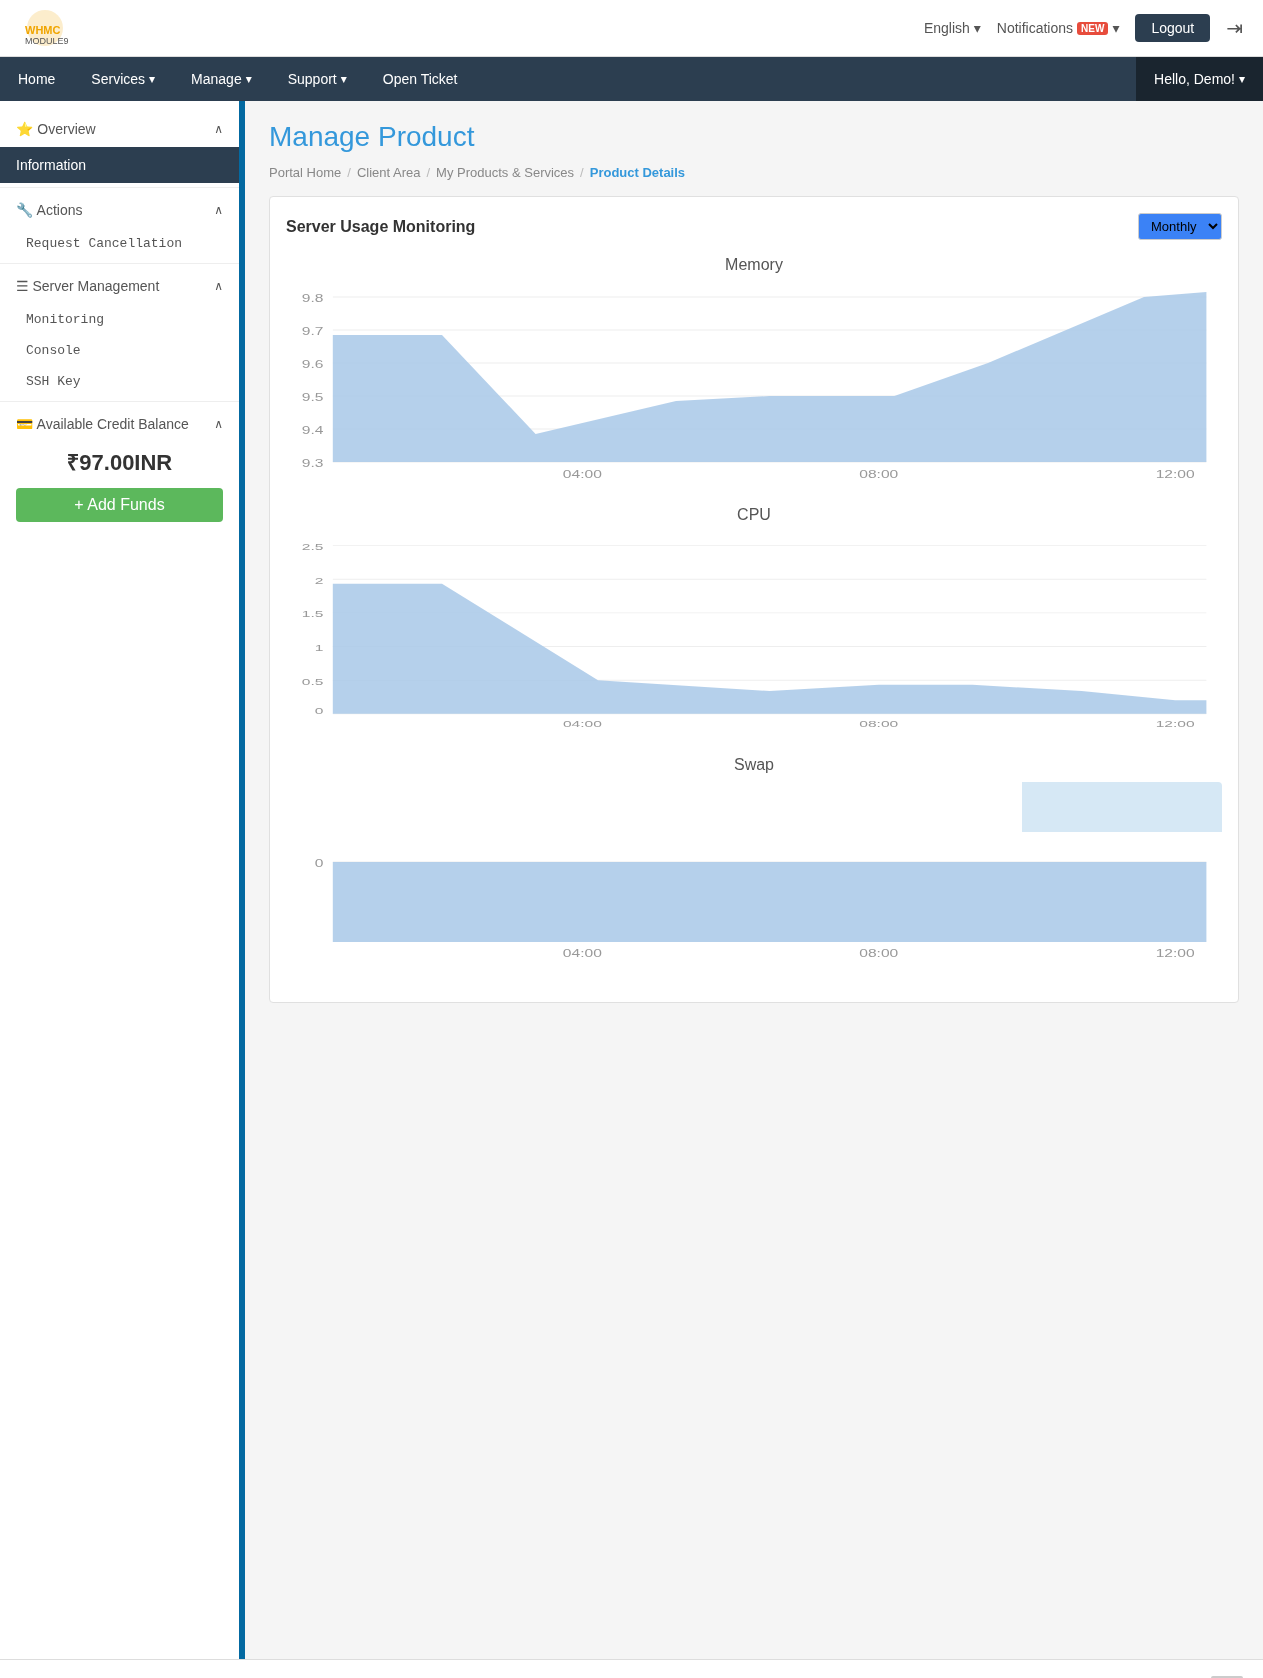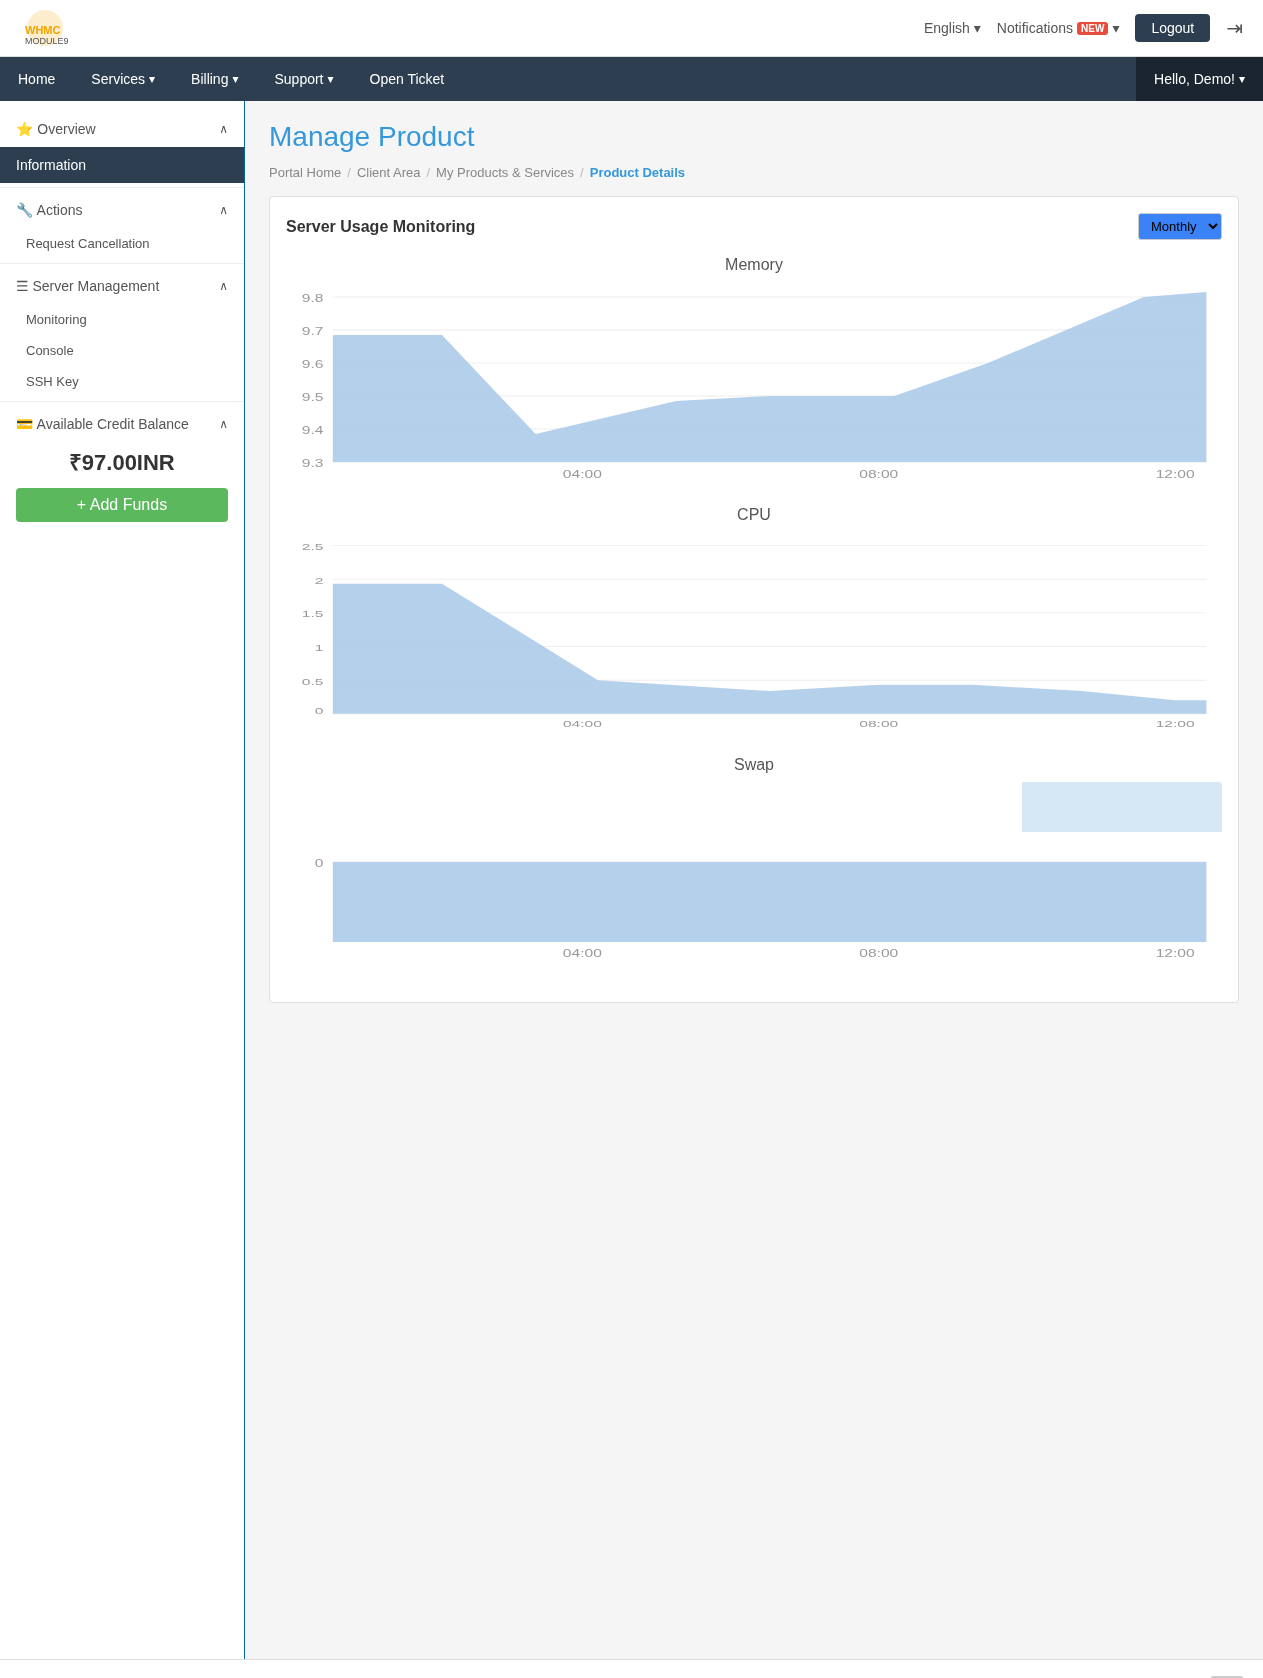--- a/index.html
+++ b/index.html
@@ -52,21 +52,21 @@
       justify-content: space-between;
     }
 
     
     .main-container { display: flex; min-height: calc(100vh - 120px); }
 
     
     .sidebar {
       width: 245px;
       background: #fff;
-      border-right: 1px solid #0369a1;
+      border-right: 6px solid #0369a1;
       padding: 10px 0;
       flex-shrink: 0;
     }
     .sidebar-section-header {
       display: flex;
       align-items: center;
       justify-content: space-between;
       padding: 10px 16px;
       cursor: pointer;
       font-size: 14px;
@@ -75,20 +75,21 @@
     .sidebar-active {
       background: #2c3e50;
       color: #fff;
     }
     .sidebar-active .sidebar-section-header { color: #fff; }
     .sidebar-sub-item {
       padding: 8px 16px 8px 26px;
       color: #555;
       cursor: pointer;
       font-size: 13px;
+      font-family: Liberation Mono, monospace;
     }
     .sidebar-divider { border-top: 1px solid #eee; margin: 4px 0; }
     .credit-amount { font-size: 22px; font-weight: bold; color: #333; text-align: center; padding: 4px 0; }
     .add-funds-btn {
       display: block;
       margin: 8px 16px;
       background: #5cb85c;
       color: #fff;
       border: none;
       padding: 8px;
@@ -189,21 +190,21 @@
   </div>
 </div>
 
 <nav class="navbar">
   <a class="navbar-item">Home</a>
   <a class="navbar-item">
     <span>Services</span> 
       <span class="chevron">▾</span>
   </a>
   <a class="navbar-item">
-    <span>Billing</span> 
+    <span>Manage</span> 
       <span class="chevron">▾</span>
   </a>
   <a class="navbar-item">
     <span>Support</span> 
       <span class="chevron">▾</span>
   </a>
   <a class="navbar-item">Open Ticket</a>
   <div class="navbar-right">
     <span>Hello, Demo!</span> 
       <span class="chevron">▾</span>

